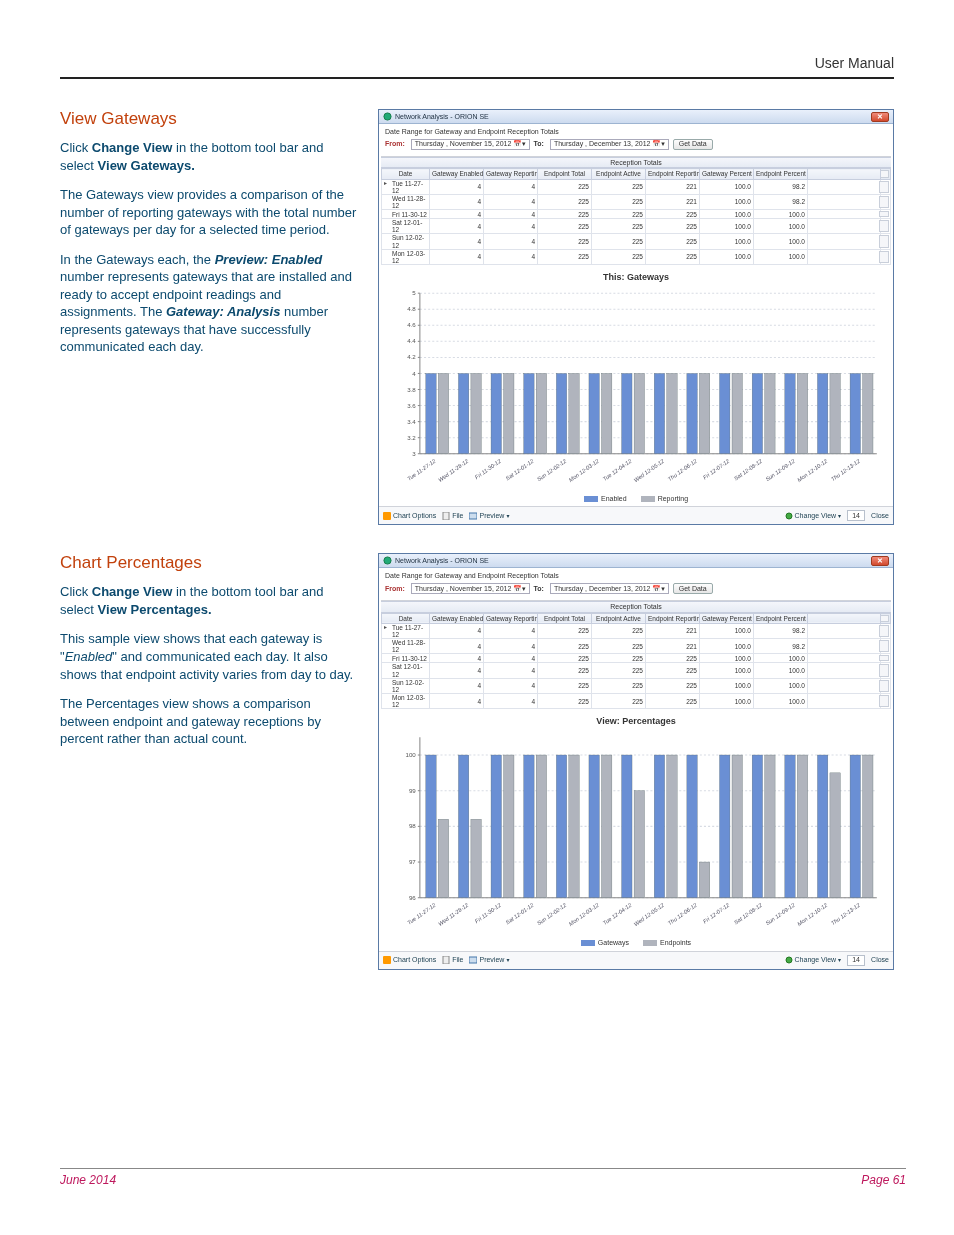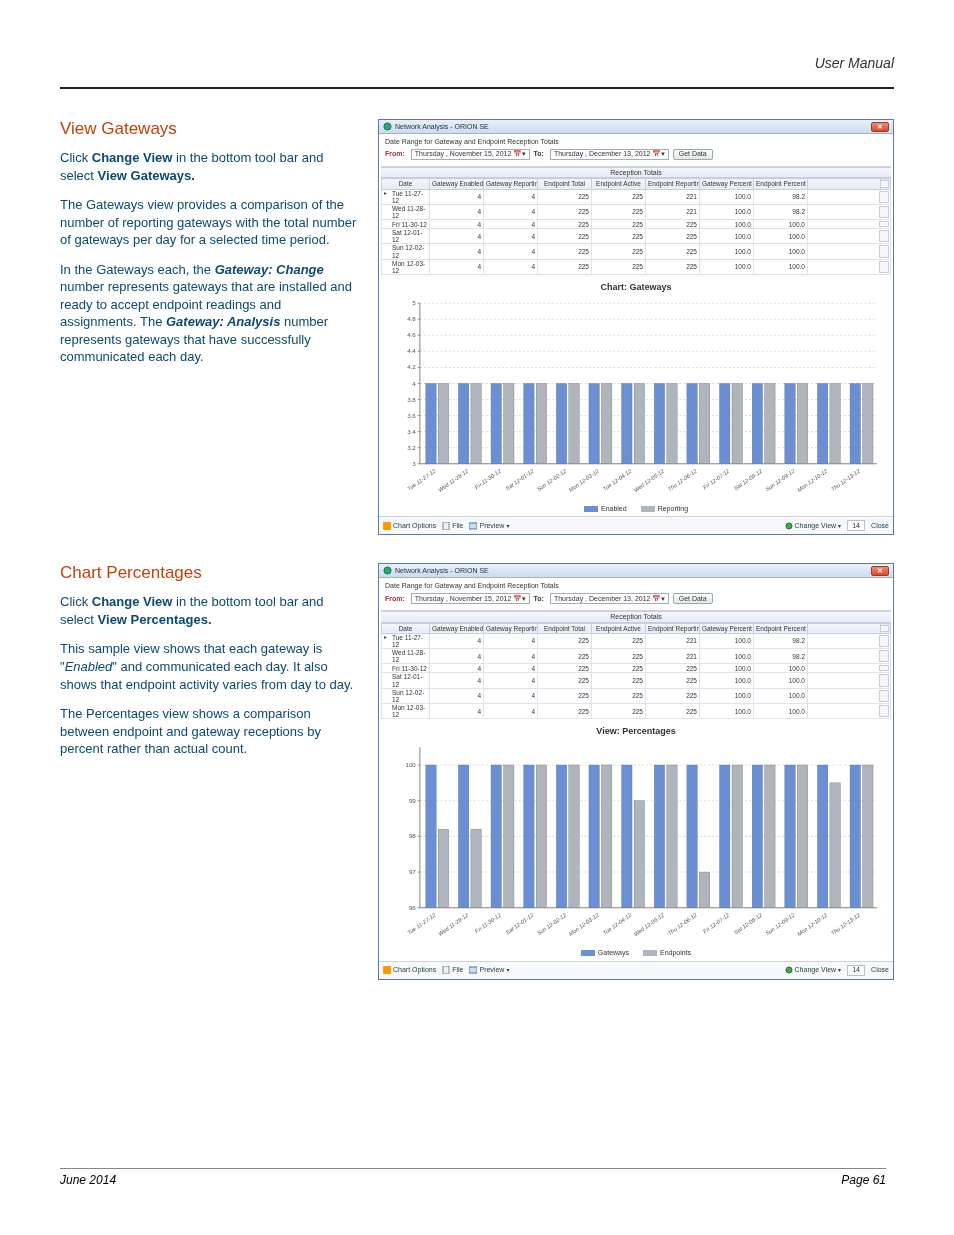--- a/index.html
+++ b/index.html
@@ -8,24 +8,23 @@
     font-size: 13px;
     color: #222;
     background: #fff;
     width: 954px;
     height: 1235px;
     position: relative;
   }
   .page { padding: 55px 60px 0 60px; }
   .header-right {
     text-align: right;
-    font-style: italic;
     font-size: 14px;
     color: #333;
-    padding-bottom: 16px;
+    padding-bottom: 6px;
   }
   .hr-top { border-top: 2px solid #222; margin-bottom: 30px; }
   .section { display: flex; gap: 18px; margin-bottom: 28px; }
   .left-col { width: 300px; flex-shrink: 0; }
   .right-col { flex: 1; }
   h2.section-title {
     color: #c2410c;
     font-weight: 400;
     font-size: 17px;
     margin-bottom: 10px;
@@ -153,44 +152,44 @@
     background: #f7f8fa;
   }
   .bottombar .grp { display: flex; align-items: center; gap: 6px; }
   .bb-item { display: inline-flex; align-items: center; gap: 2px; color: #245; }
   .bb-item svg { width: 8px; height: 8px; }
   .dd-arrow::after { content: " ▾"; font-size: 6px; }
   .sq-btn { border: 1px solid #b8c0cc; background: #fff; width: 18px; height: 11px; display:inline-flex; align-items:center; justify-content:center; font-size:7px; }
 
   
   .footer {
-    position: absolute; bottom: 48px; left: 60px; right: 68px;
+    position: absolute; bottom: 48px; left: 60px; right: 48px;
     border-top: 1px solid #888;
     padding-top: 4px;
     display: flex; justify-content: space-between;
     font-style: italic;
-    font-size: 12px; color: #000000;
+    font-size: 12px; color: #be185d;
   }
 </style>
 </head>
 <body>
 
 <div class="page">
   <div class="header-right">User Manual</div>
   <div class="hr-top"></div>
 
   <div class="section">
     <div class="left-col">
       <h2 class="section-title">View Gateways</h2>
       <p class="body-text">
         <span>Click </span><b>Change View</b><span> in the bottom tool bar and select </span><b>View Gateways.</b>
       </p>
       <p class="body-text">The Gateways view provides a comparison of the number of reporting gateways with the total number of gateways per day for a selected time period.</p>
       <p class="body-text">
-        <span>In the Gateways each, the </span><i class="bold">Gateway: Change</i><span> number represents gateways that are installed and ready to accept endpoint readings and assignments. The </span><i class="bold">Gateway: Analysis</i><span> number represents gateways that have successfully communicated each day.</span>
+        <span>In the Gateways each, the </span><i class="bold">Preview: Enabled</i><span> number represents gateways that are installed and ready to accept endpoint readings and assignments. The </span><i class="bold">Gateway: Analysis</i><span> number represents gateways that have successfully communicated each day.</span>
       </p>
     </div>
     <div class="right-col">
       <div class="app-window">
           <div class="titlebar">
     <span class="titlebar-left">
       <svg viewBox="0 0 10 10">
                 <circle cx="5" cy="5" r="4" fill="#2a7" stroke="#174" stroke-width="1"></circle>
               </svg>
       <span>Network Analysis - ORION SE</span>
@@ -293,21 +292,21 @@
                 <td>225</td>
                 <td>225</td>
                 <td>100.0</td>
                 <td>100.0</td>
                 <td class="blank"></td>
                 <td class="blank scroll-stub"></td>
               </tr>
             </tbody>
           </table>
           <div class="chart-box">
-    <div class="chart-title">Chart: Gateways</div>
+    <div class="chart-title">This: Gateways</div>
     <svg class="chart-svg" viewBox="0 0 480 200">
               <line x1="30" y1="162" x2="474" y2="162" stroke="#d8dce4" stroke-dasharray="2,2"></line>
               <text x="26" y="164" font-size="6" text-anchor="end" fill="#555">3</text>
               <line x1="28" y1="162" x2="30" y2="162" stroke="#888"></line>
               <line x1="30" y1="146.39999999999998" x2="474" y2="146.39999999999998" stroke="#d8dce4" stroke-dasharray="2,2"></line>
               <text x="26" y="148.39999999999998" font-size="6" text-anchor="end" fill="#555">3.2</text>
               <line x1="28" y1="146.39999999999998" x2="30" y2="146.39999999999998" stroke="#888"></line>
               <line x1="30" y1="130.8" x2="474" y2="130.8" stroke="#d8dce4" stroke-dasharray="2,2"></line>
               <text x="26" y="132.8" font-size="6" text-anchor="end" fill="#555">3.4</text>
               <line x1="28" y1="130.8" x2="30" y2="130.8" stroke="#888"></line>

